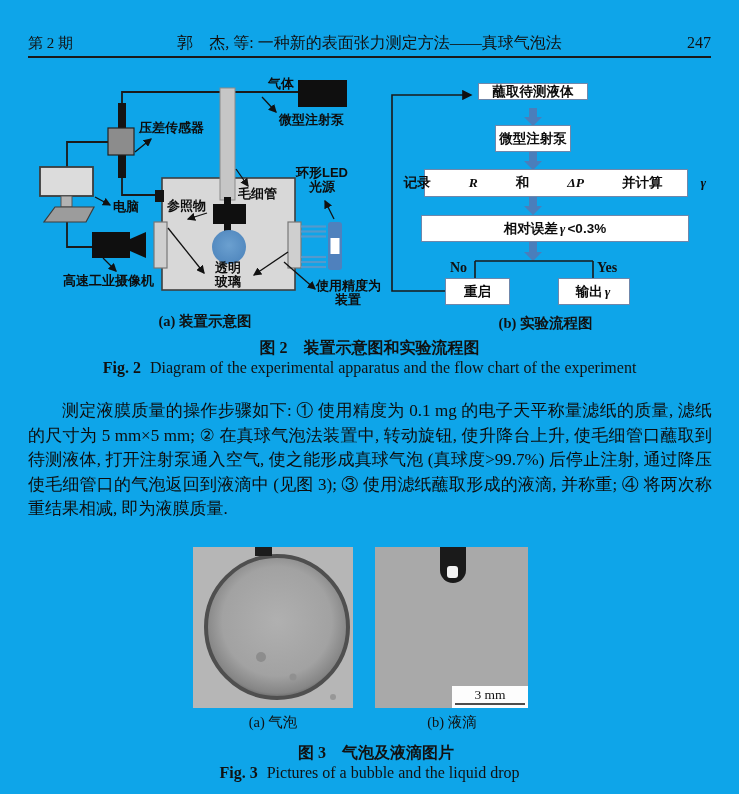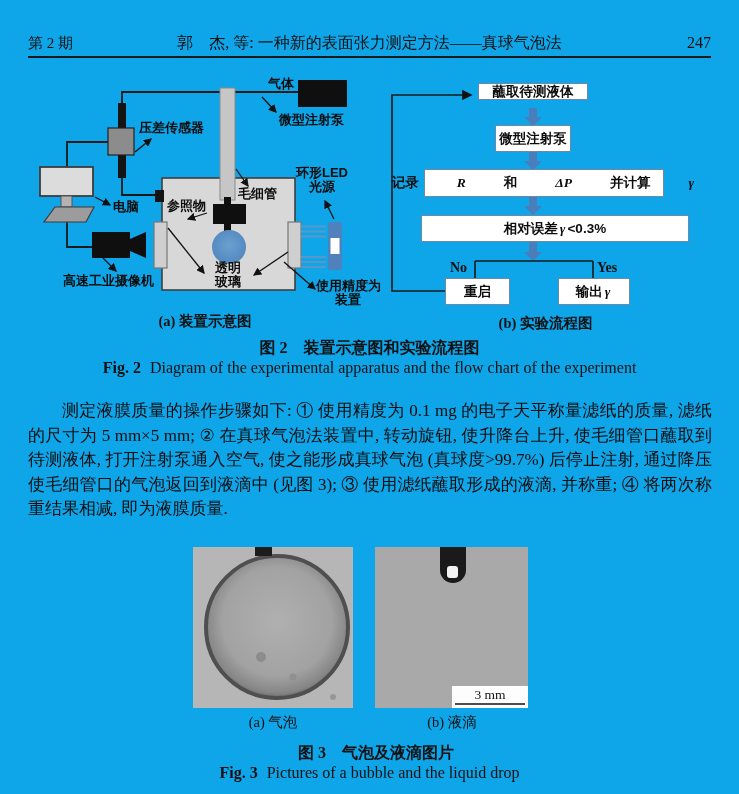--- a/index.html
+++ b/index.html
@@ -179,21 +179,21 @@
     <div>光源</div>
   </div>
   <div class="dlabel center" style="left:316px; top:279px; width:64px;">
     <div>使用精度为</div>
     <div>装置</div>
   </div>
   <div class="subcap" style="left:140px; top:312px; width:130px;">(a) 装置示意图</div>
 
   <div class="fc-box" style="left:478px; top:83px;  width:110px; height:17px;">蘸取待测液体</div>
   <div class="fc-box" style="left:495px; top:125px; width:76px;  height:27px;">微型注射泵</div>
-  <div class="fc-box" style="left:424px; top:169px; width:240px; height:28px;gap:36px;">
+  <div class="fc-box" style="left:424px; top:169px; width:264px; height:28px;gap:36px;">
       <span>记录</span>
       <span class="it">R</span>
       <span>和</span>
       <span class="it">ΔP</span>
       <span>并计算</span>
       <span class="it">γ</span>
     </div>
   <div class="fc-box" style="left:421px; top:215px; width:268px; height:27px;">
       <span>相对误差</span>
       <span class="it">γ</span>

